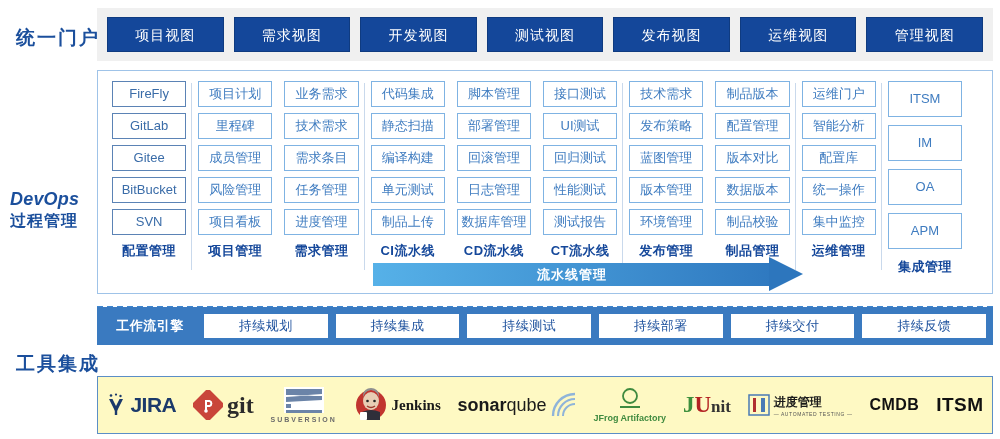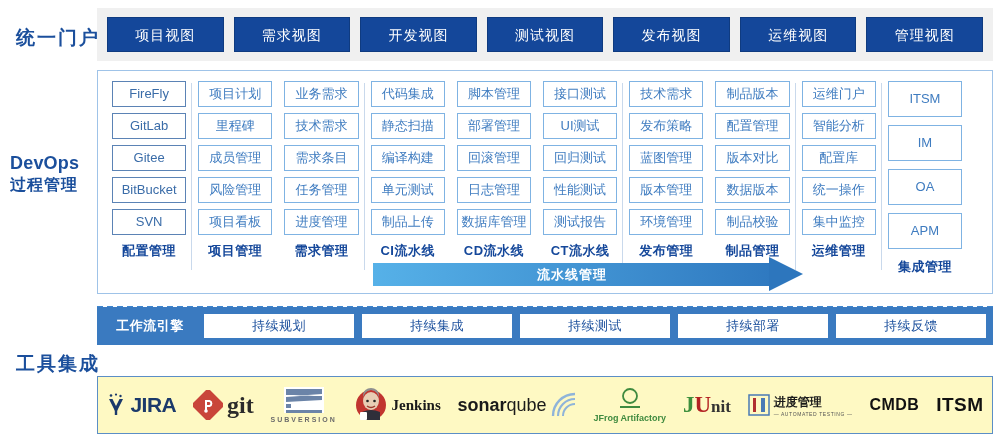--- a/index.html
+++ b/index.html
@@ -13,21 +13,21 @@
 
   
   .row-label{
     position:absolute;
     color:#1b4f9c;
     font-weight:bold;
     text-align:left;
     line-height:1.25;
     white-space:nowrap;
   }
-  .row-label .en{letter-spacing:.2px;}
+  .row-label .en{font-style:italic;letter-spacing:.2px;margin-top:36px;}
 
   
   #portal-label{left:16px;top:26px;font-size:19px;letter-spacing:2px;}
   #portal-bar{
     position:absolute;left:97px;top:8px;width:896px;height:53px;
     background:#f0f0f0;
   }
   #portal-bar .inner{
     display:flex;height:100%;align-items:center;
     padding:0 10px;gap:10px;box-sizing:border-box;
@@ -302,20 +302,21 @@
 <div id="divider"></div>
 
 <div class="row-label" id="tools-label">工具集成</div>
 
 <div id="workflow-bar">
   <div id="wf-engine">工作流引擎</div>
   <div class="wf-item">持续规划</div>
   <div class="wf-item">持续集成</div>
   <div class="wf-item">持续测试</div>
   <div class="wf-item">持续部署</div>
+  <div class="wf-item">持续交付</div>
   <div class="wf-item">持续反馈</div>
 </div>
 
 <div id="logo-panel">
 
   <div class="logo jira">
     <svg width="20" height="24" viewBox="0 0 20 24">
       <circle cx="5" cy="2.5" r="1.3" fill="#1b3a6b"></circle>
       <circle cx="10" cy="1.6" r="1.1" fill="#1b3a6b"></circle>
       <circle cx="14.5" cy="3" r="1.2" fill="#1b3a6b"></circle>

